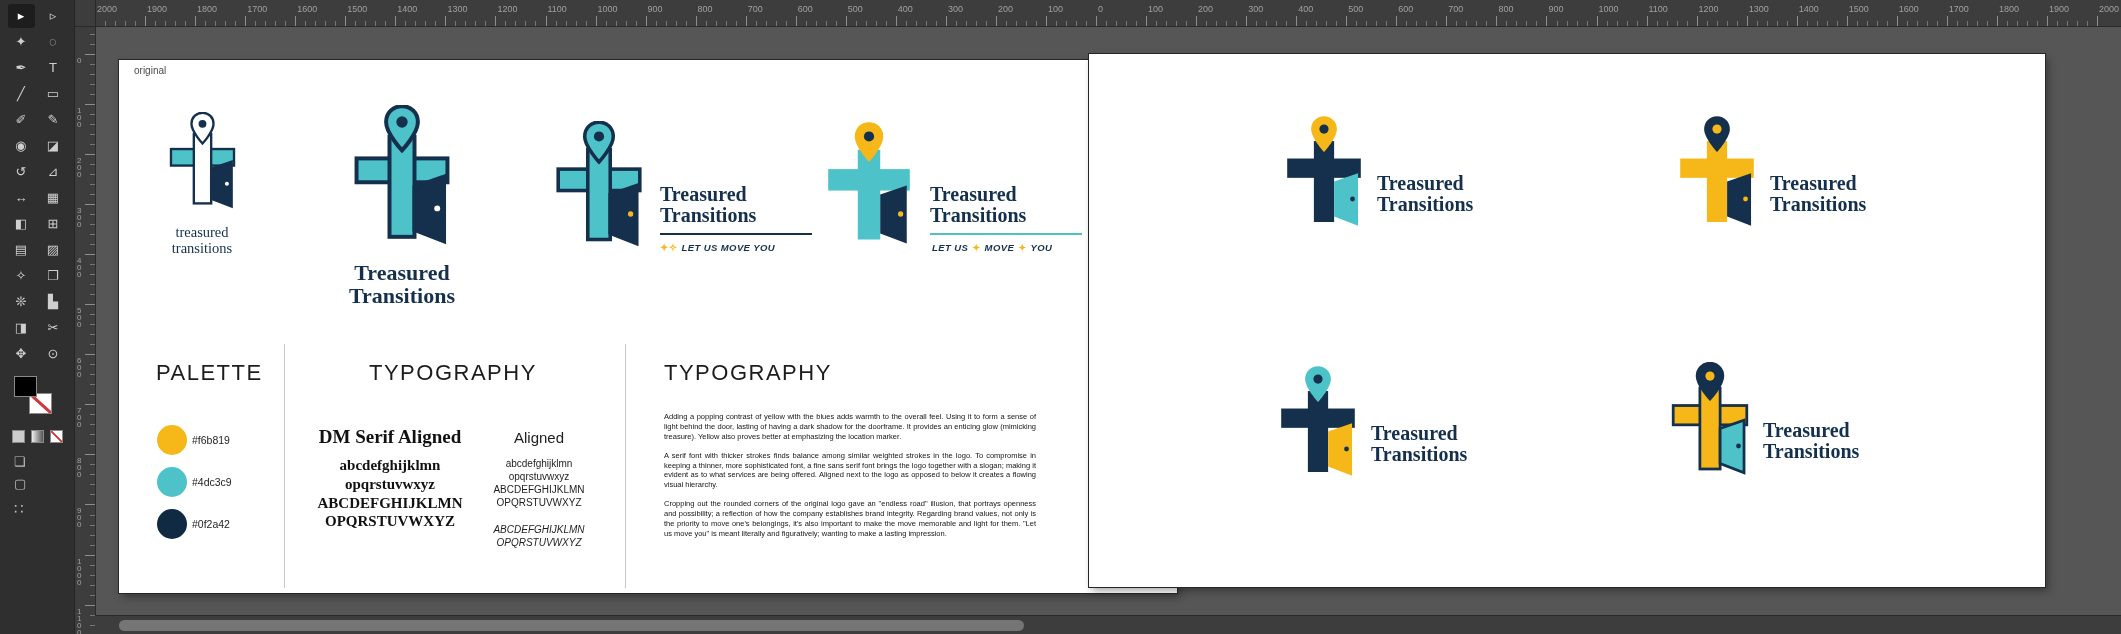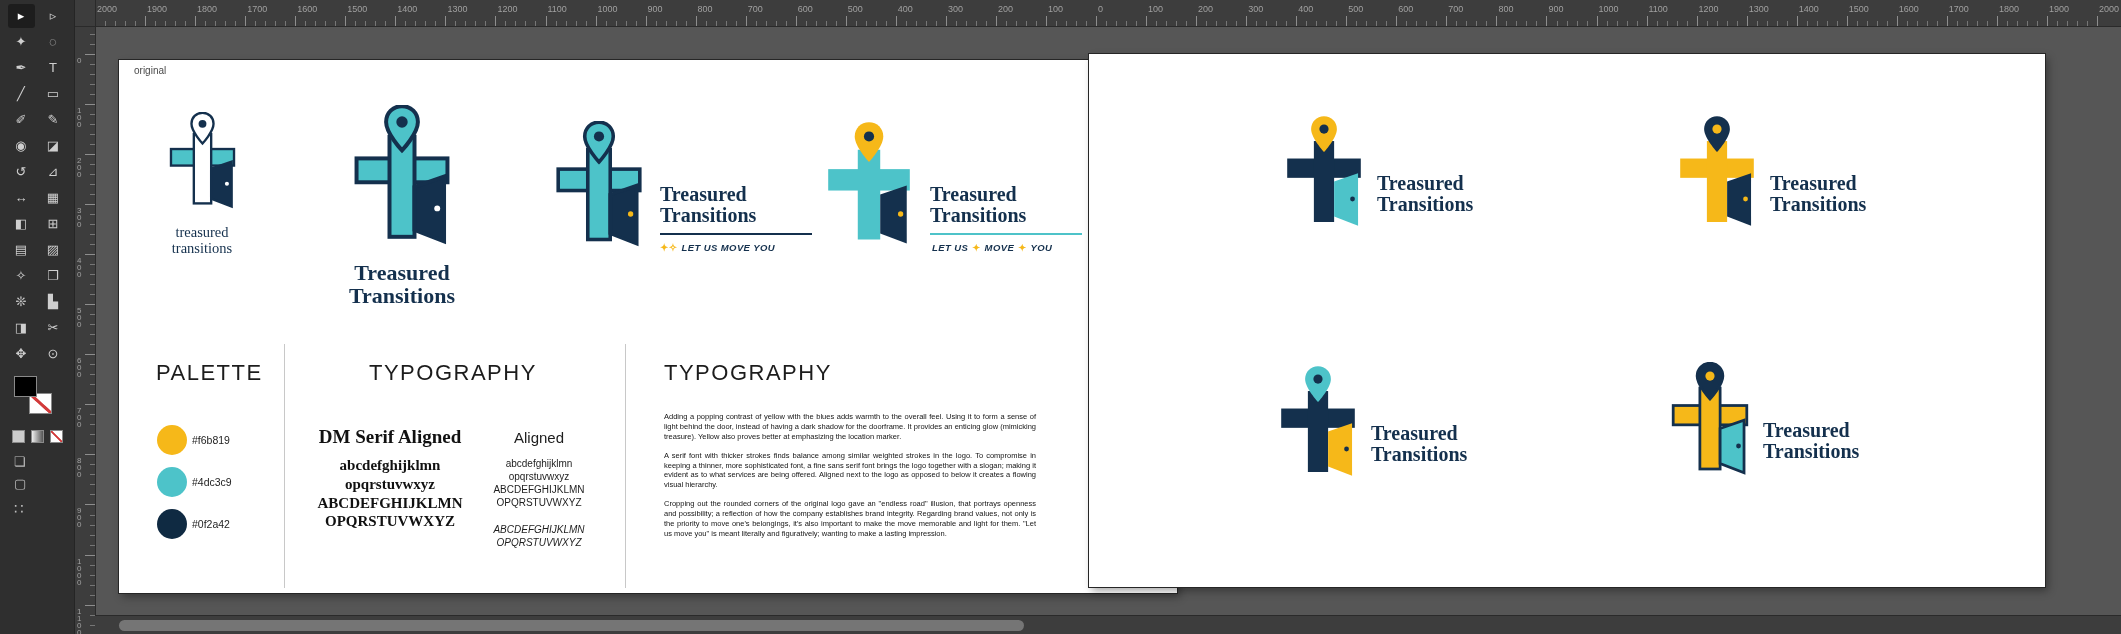--- a/index.html
+++ b/index.html
@@ -575,21 +575,21 @@
       <div>OPQRSTUVWXYZ</div>
     </div>
     <div id="sans-italic">
       <div>ABCDEFGHIJKLMN</div>
       <div>OPQRSTUVWXYZ</div>
     </div>
   </div>
 
   <div class="sec-title" id="rationale-title">TYPOGRAPHY</div>
   <div id="rationale-body">
-    <p>Adding a popping contrast of yellow with the blues adds warmth to the overall feel. Using it to form a sense of light behind the door, instead of having a dark shadow for the doorframe. It provides an enticing glow (mimicking treasure). Yellow also proves better at emphasizing the location marker.</p>
+    <p>Adding a popping contrast of yellow with the blues adds warmth to the overall feel. Using it to form a sense of light behind the door, lasting of having a dark shadow for the doorframe. It provides an enticing glow (mimicking treasure). Yellow also proves better at emphasizing the location marker.</p>
     <p>A serif font with thicker strokes finds balance among similar weighted strokes in the logo. To compromise in keeping a thinner, more sophisticated font, a fine sans serif font brings the logo together with a slogan; making it evident as to what services are being offered. Aligned next to the logo as opposed to below it creates a flowing visual hierarchy.</p>
     <p>Cropping out the rounded corners of the original logo gave an "endless road" illusion, that portrays openness and possibility; a reflection of how the company establishes brand integrity. Regarding brand values, not only is the priority to move one's belongings, it's also important to make the move memorable and light for them. "Let us move you" is meant literally and figuratively; wanting to make a lasting impression.</p>
   </div>
 </div>
 
 <div class="artboard" id="ab2">
 
   <div class="a2logo" id="a2l1">
     <span class="mark">
         <svg viewBox="0 0 100 132" xmlns="http://www.w3.org/2000/svg">

